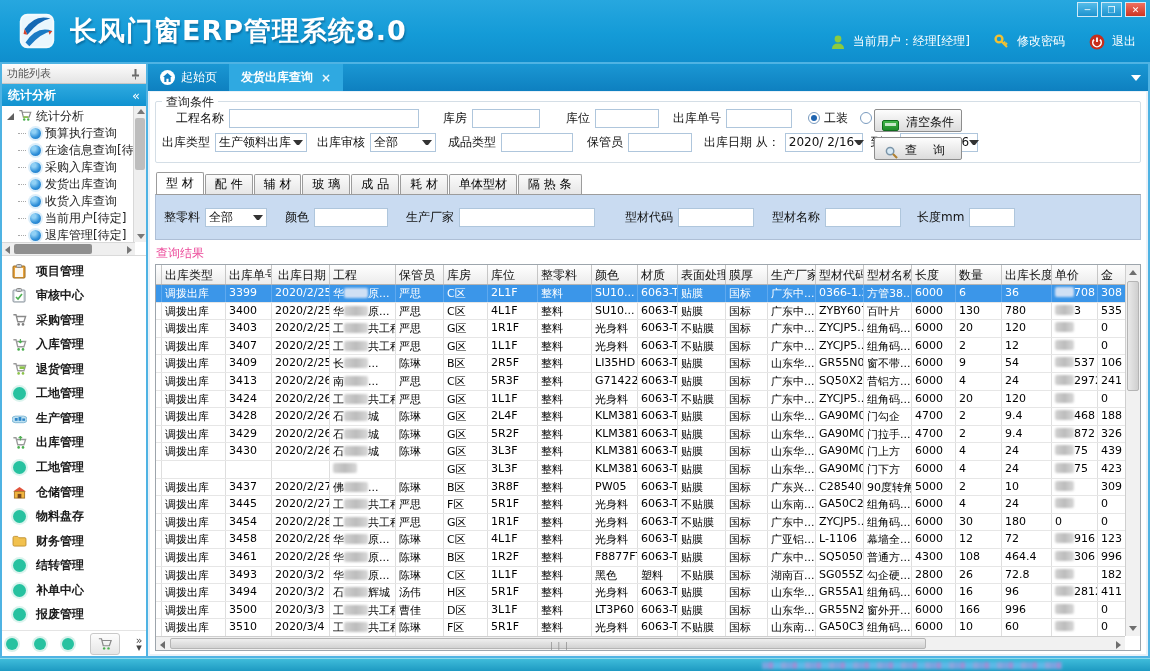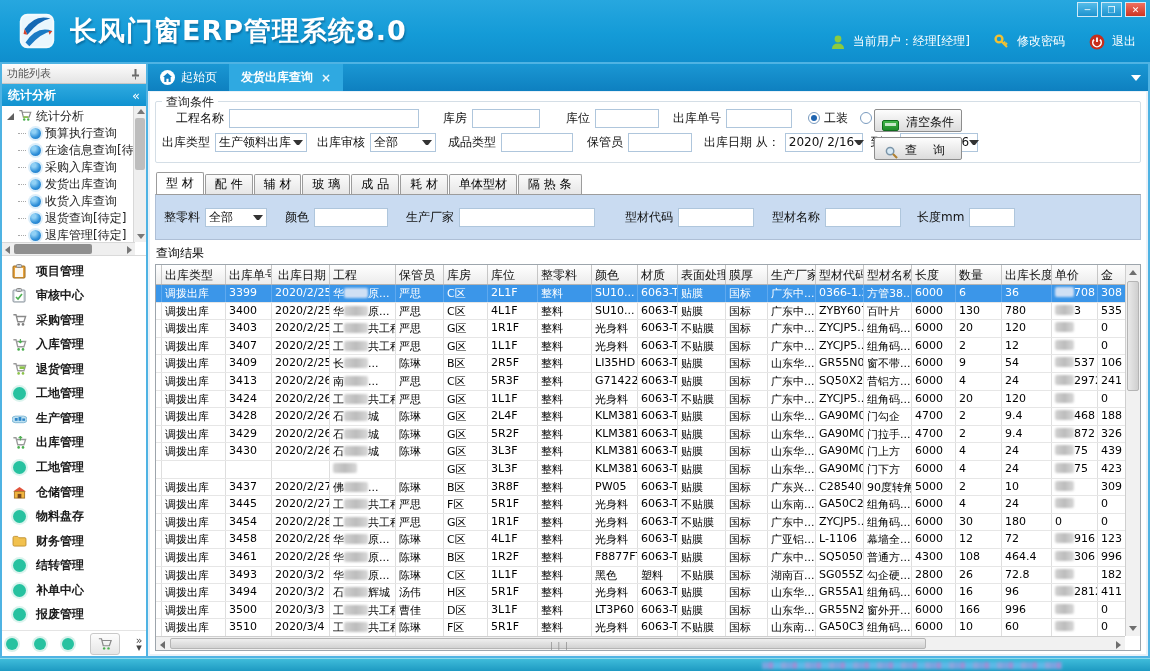--- a/index.html
+++ b/index.html
@@ -94,21 +94,21 @@
 
 
 .mat-tabs{display:flex;align-items:flex-end;height:22px;margin-top:9px;flex:none;padding-left:1px;}
 .mat-tab{height:20px;padding:0 9px;border:1px solid #9C9C9C;border-bottom:none;border-radius:2px 2px 0 0;
   background:linear-gradient(#FBFBFB,#E6E6E6);display:flex;align-items:center;font-size:12px;margin-right:1px;cursor:default;}
 .mat-tab.active{background:#fff;height:22px;position:relative;z-index:2;}
 .filter-panel{flex:none;height:46px;background:#C9DBF1;border:1px solid #AEBFD6;border-top:1px solid #9C9C9C;
   display:flex;align-items:center;white-space:nowrap;padding:0 8px;color:#111;}
 
 
-.results-label{flex:none;font-size:12px;color:#000000;margin:5px 0 2px 1px;}
+.results-label{flex:none;font-size:12px;color:#ec4899;margin:5px 0 2px 1px;}
 .grid-wrap{flex:1;position:relative;border:1px solid #9DA5AC;background:#fff;overflow:hidden;display:flex;flex-direction:column;}
 .grid-head{display:flex;height:20px;flex:none;background:linear-gradient(#FFFFFF,#ECECEC);border-bottom:1px solid #B4B4B4;padding-right:15px;}
 .th{font-size:12px;color:#111;padding:2px 3px;border-right:1px solid #C6C6C6;overflow:hidden;white-space:nowrap;flex:none;}
 .grid-body{flex:1;overflow:hidden;padding-right:15px;}
 .tr{display:flex;height:17.6px;border-bottom:1px solid #E6E6E6;background:#fff;cursor:default;}
 .tr.selected{background:#3B96E9;color:#fff;}
 .td{font-size:11px;padding:1px 3px;border-right:1px solid #DEDEDE;overflow:hidden;white-space:nowrap;flex:none;}
 .tr.selected .td{border-right-color:#5FA9EE;}
 .blur-chip{display:inline-block;height:10px;width:24px;border-radius:2px;vertical-align:-1px;filter:blur(1.3px);
   background:linear-gradient(90deg,#d2d2d2,#bcbcbc,#d8d8d8);}
@@ -214,21 +214,21 @@
           <span>发货出库查询</span>
         </div>
         <div class="tree-row child">
           <span class="dash"></span>
           <span class="blue-dot"></span>
           <span>收货入库查询</span>
         </div>
         <div class="tree-row child">
           <span class="dash"></span>
           <span class="blue-dot"></span>
-          <span>退货查询[待定]</span>
+          <span>当前用户[待定]</span>
         </div>
         <div class="tree-row child">
           <span class="dash"></span>
           <span class="blue-dot"></span>
           <span>退库管理[待定]</span>
         </div>
       </div>
     <div class="tree-vscroll">
       <div class="arr up"></div>
       <div class="thumb"></div>

